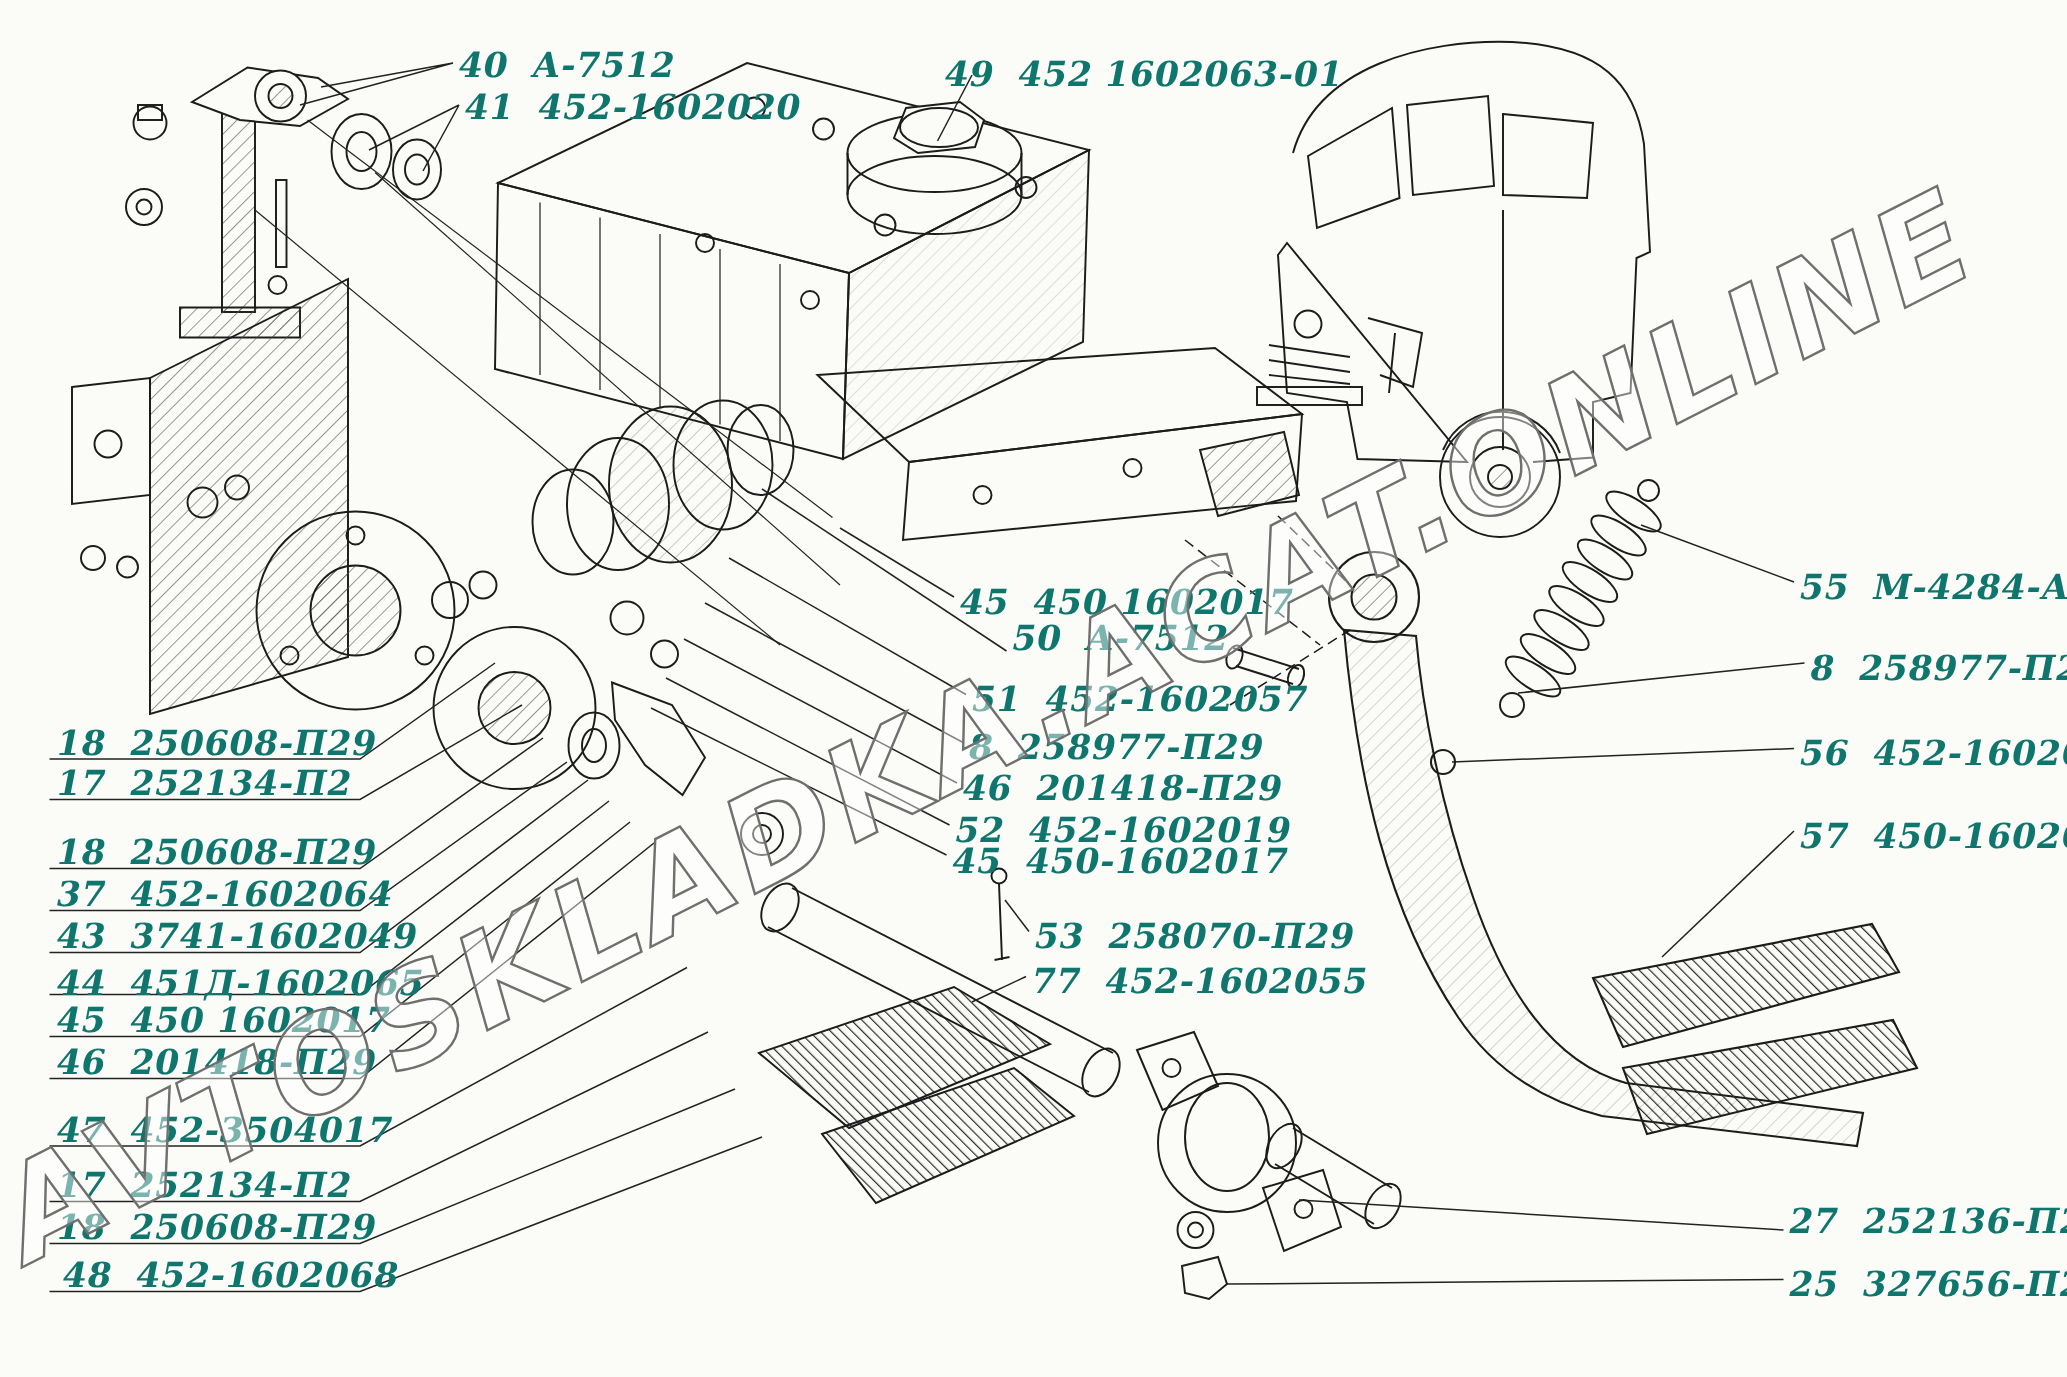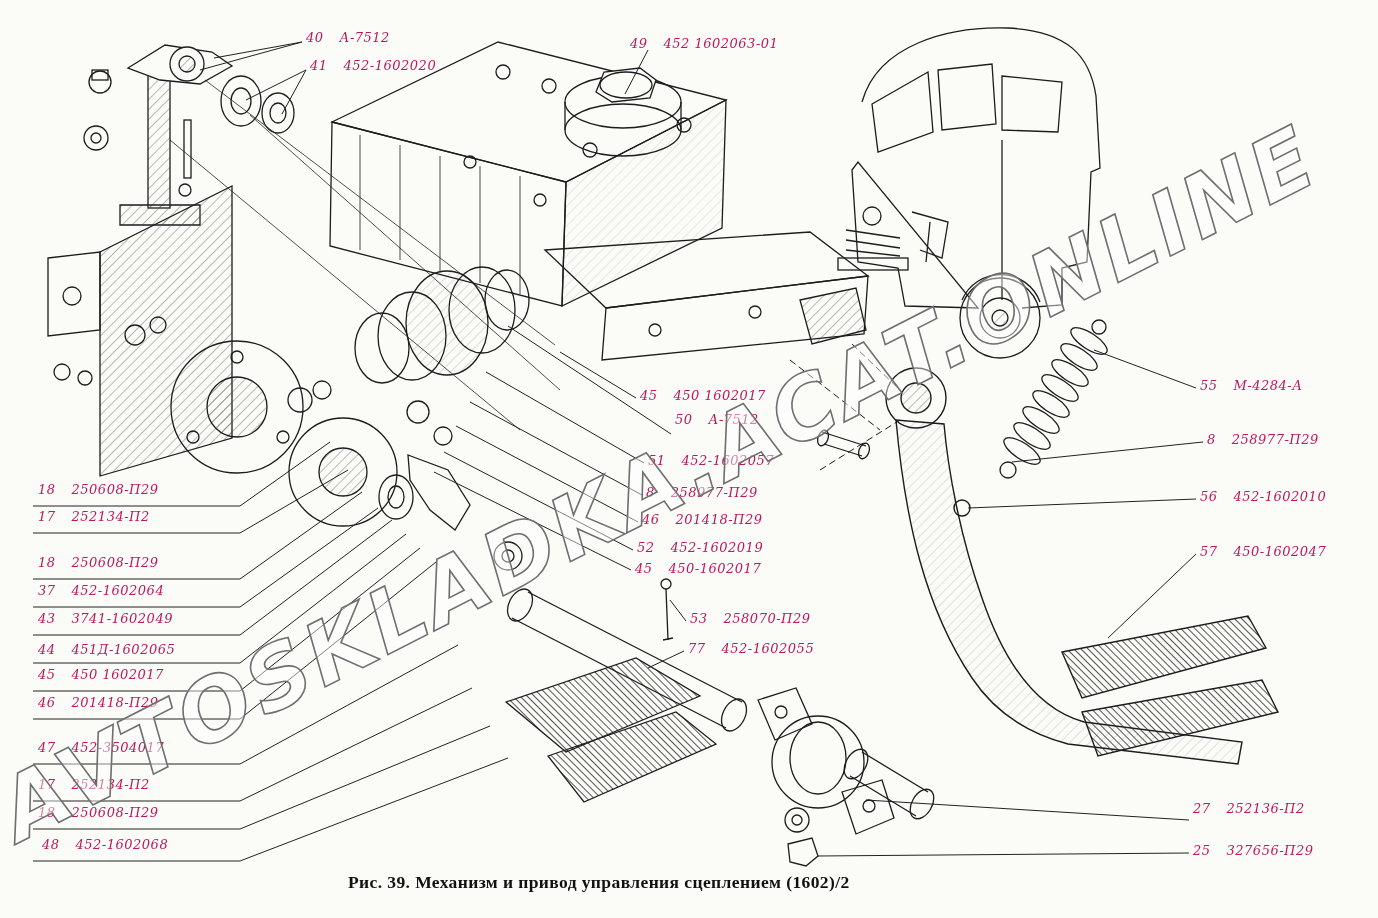--- a/index.html
+++ b/index.html
@@ -3,22 +3,22 @@
 <meta charset="utf-8">
 <style>
   html,body{margin:0;padding:0;background:#888;}
   .page{
     position:relative;width:1378px;height:918px;background:#fbfbf8;
     overflow:hidden;font-family:"DejaVu Serif",serif;
   }
   svg{position:absolute;left:0;top:0;}
   .lbl{
     position:absolute;display:flex;gap:16px;white-space:nowrap;
-    font-family:"DejaVu Serif",serif;font-style:italic;font-weight:normal;
-    font-size:13px;color:#be185d;z-index:4;letter-spacing:.5px;
+    font-family:"DejaVu Serif",serif;font-style:italic;font-weight:bold;
+    font-size:23px;color:#0f766e;z-index:4;letter-spacing:.5px;
   }
   .caption{
     position:absolute;z-index:4;color:#111;
     font-family:"Liberation Serif",serif;font-weight:bold;font-size:17.5px;
     letter-spacing:.4px;
   }
   .wm{z-index:5;pointer-events:none;}
 </style>
 </head>
 <body>
@@ -354,15 +354,14 @@
 
   <div class="lbl" style="left:1193px;top:801px">
     <span>27</span>
     <span>252136-П2</span>
   </div>
   <div class="lbl" style="left:1193px;top:843px">
     <span>25</span>
     <span>327656-П29</span>
   </div>
 
-  <div class="caption" style="left:348px;top:872px">Рис. 39. Механизм и привод управления сцеплением (1602)/2</div>
 
 </div>
 
 </body></html>

